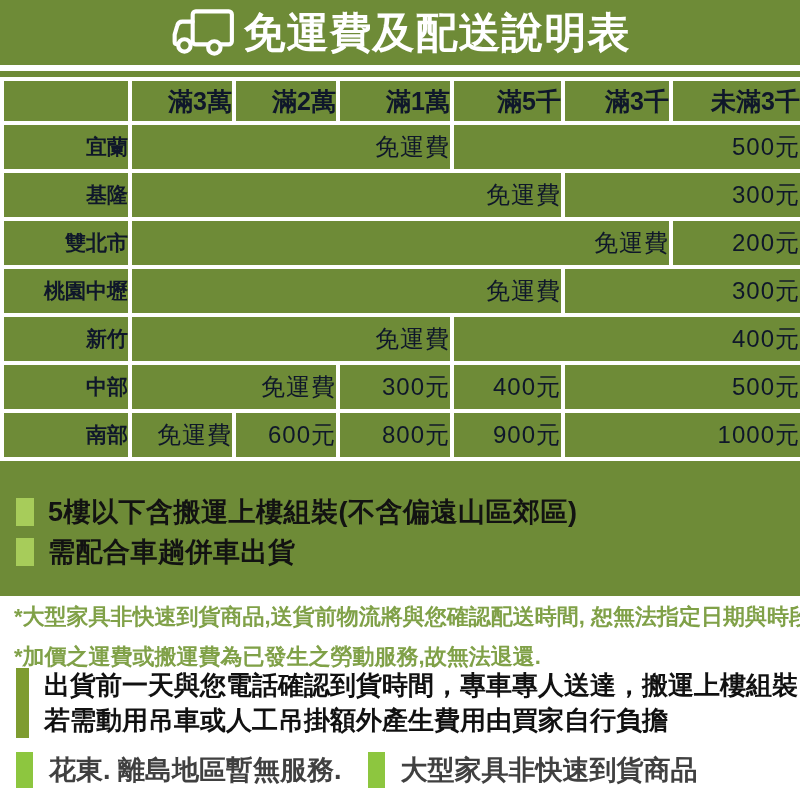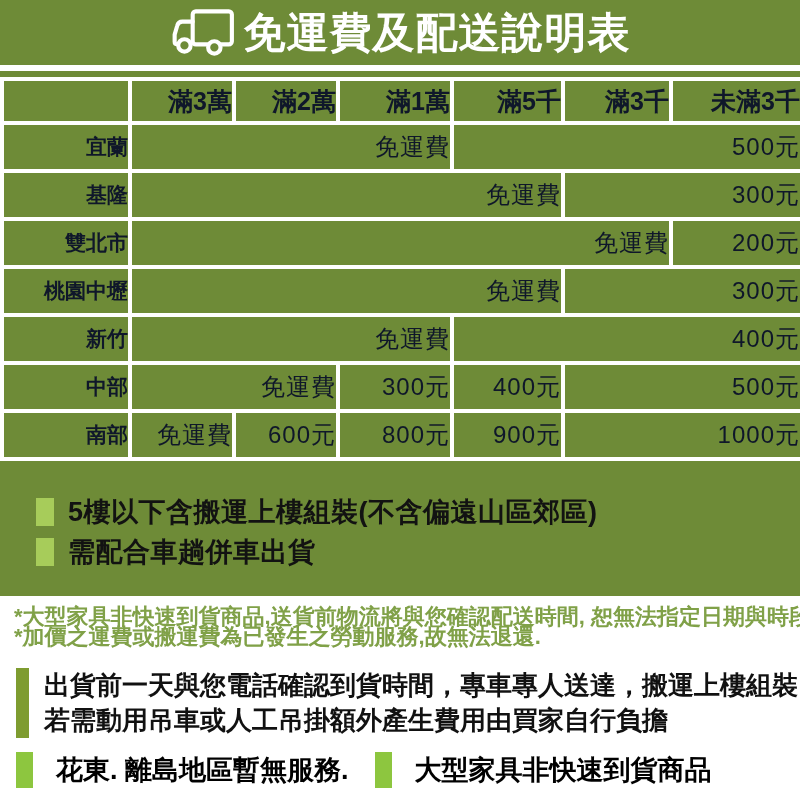--- a/index.html
+++ b/index.html
@@ -49,53 +49,53 @@
     text-align: right;
     vertical-align: middle;
     overflow: hidden;
     white-space: nowrap;
   }
   table.fee thead th { height: 44px; font-size: 25px; font-weight: bold; }
   table.fee tbody th { height: 48px; font-size: 21px; font-weight: bold; }
   table.fee tbody td { height: 48px; font-size: 24px; font-weight: normal; letter-spacing: 1px; }
   
   .green-notes { position: absolute; top: 497px; left: 16px; }
-  .gnote { display: flex; align-items: center; gap: 14px; margin-bottom: 10px; height: 30px; margin-left: 20px; }
+  .gnote { display: flex; align-items: center; gap: 14px; margin-bottom: 10px; height: 30px; }
   .gnote .sq {
     width: 18px; height: 28px;
     background: #A7CC5A;
     flex: 0 0 auto;
   }
   .gnote span.txt { color: #121212; font-size: 27px; font-weight: bold; letter-spacing: 0.5px; }
   
   .white-area { position: absolute; top: 596px; left: 0; width: 800px; height: 204px; background: #ffffff; }
   .fine { position: absolute; left: 14px; color: #80A148; font-size: 22px; font-weight: bold; white-space: nowrap; }
   .fine.l1 { top: 6px; }
-  .fine.l2 { top: 26px; }
+  .fine.l2 { top: 46px; }
   .delivery {
     position: absolute; top: 72px; left: 16px;
     display: flex; align-items: stretch; gap: 15px;
   }
   .delivery .bar {
     width: 13px;
     background: #7E9C30;
     flex: 0 0 auto;
   }
   .delivery .lines { color: #111111; font-size: 26px; font-weight: bold; line-height: 35px; white-space: nowrap; }
   .bottom-notes {
     position: absolute; top: 156px; left: 16px;
     display: flex; align-items: center; gap: 26px;
   }
   .bnote { display: flex; align-items: center; gap: 16px; }
   .bnote .sq {
     width: 17px; height: 36px;
     background: #8DC63F;
     flex: 0 0 auto;
   }
-  .bnote span.txt { color: #000000; font-size: 27px; font-weight: bold; white-space: nowrap; margin-left: 7px; }
+  .bnote span.txt { color: #404040; font-size: 27px; font-weight: bold; white-space: nowrap; }
 </style>
 </head>
 <body>
 
 <div class="poster">
 
   <div class="green-area">
 
     <div class="title-band">
       <span>

